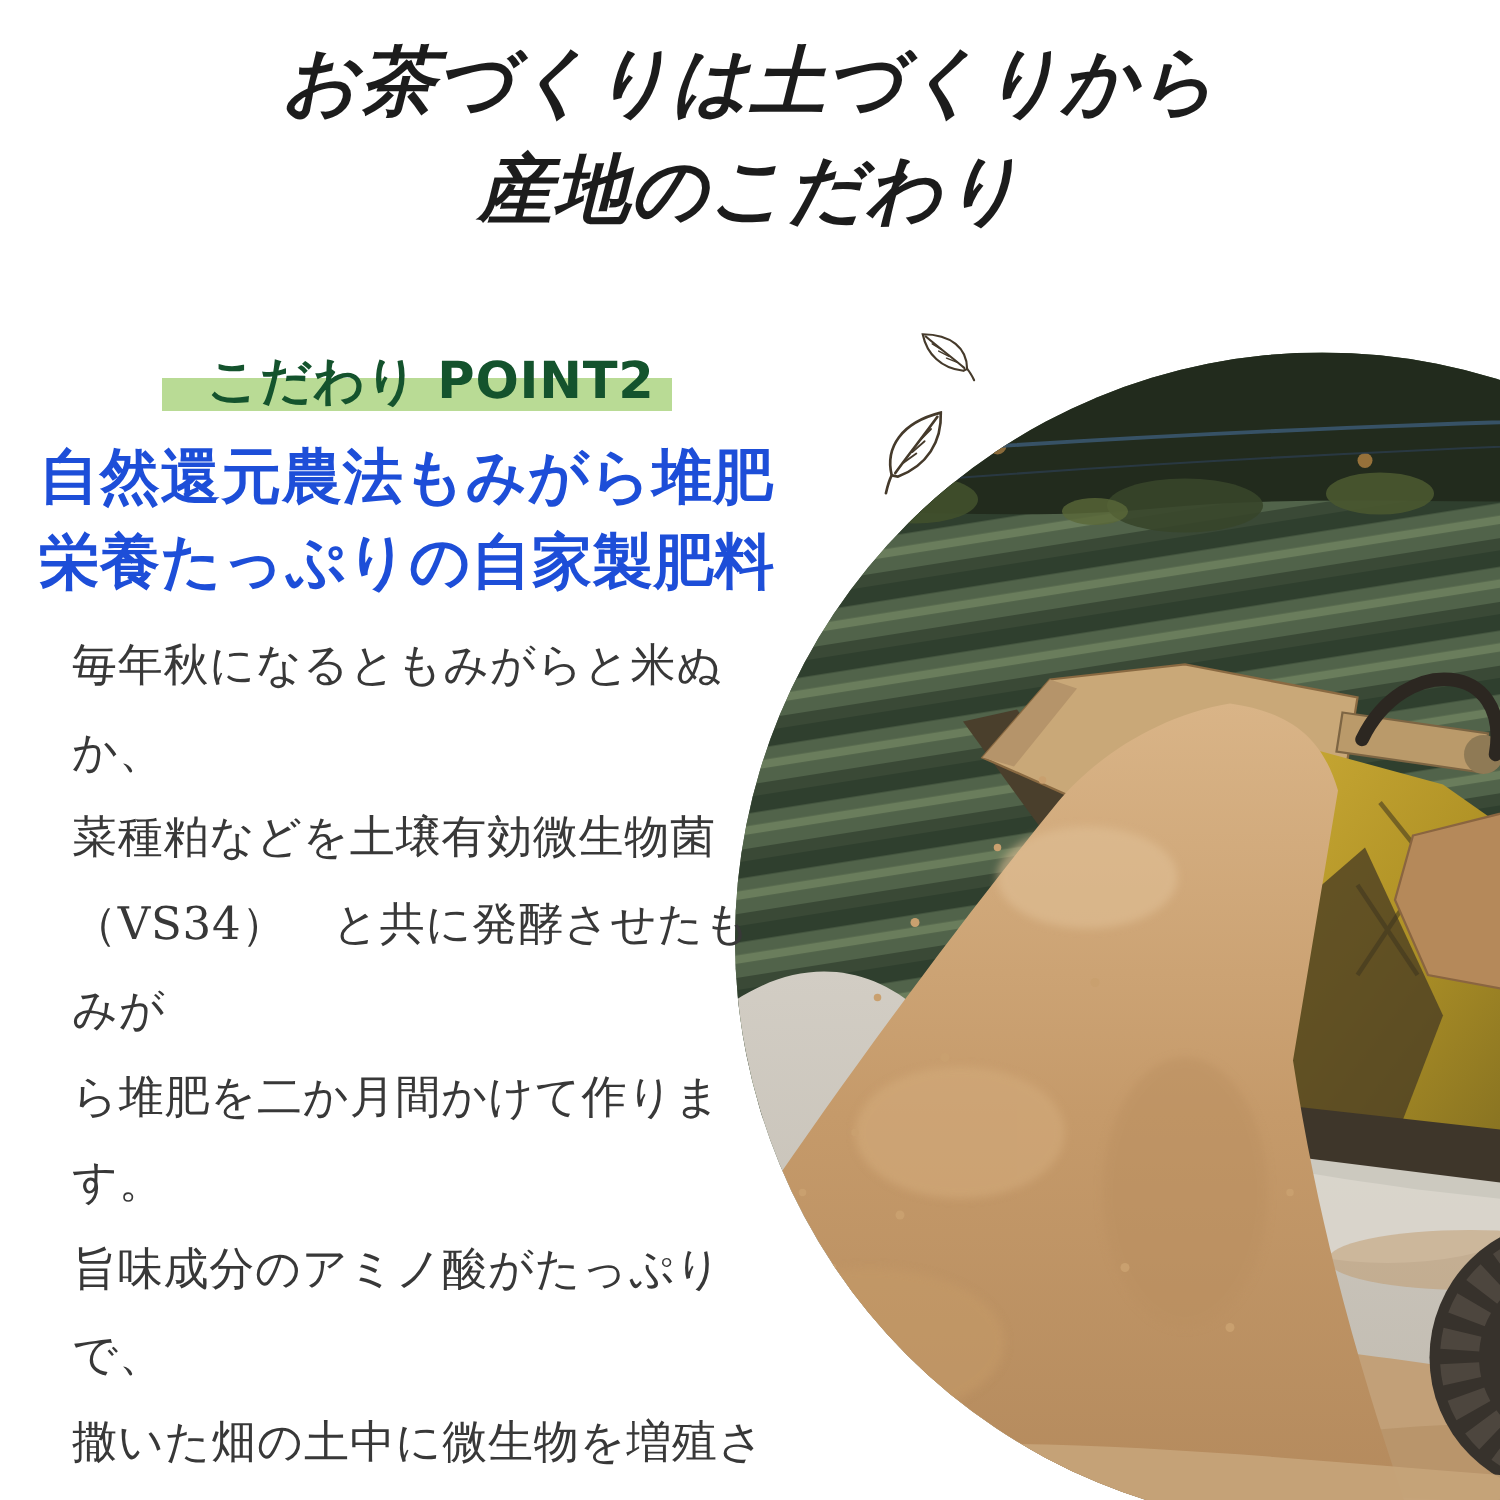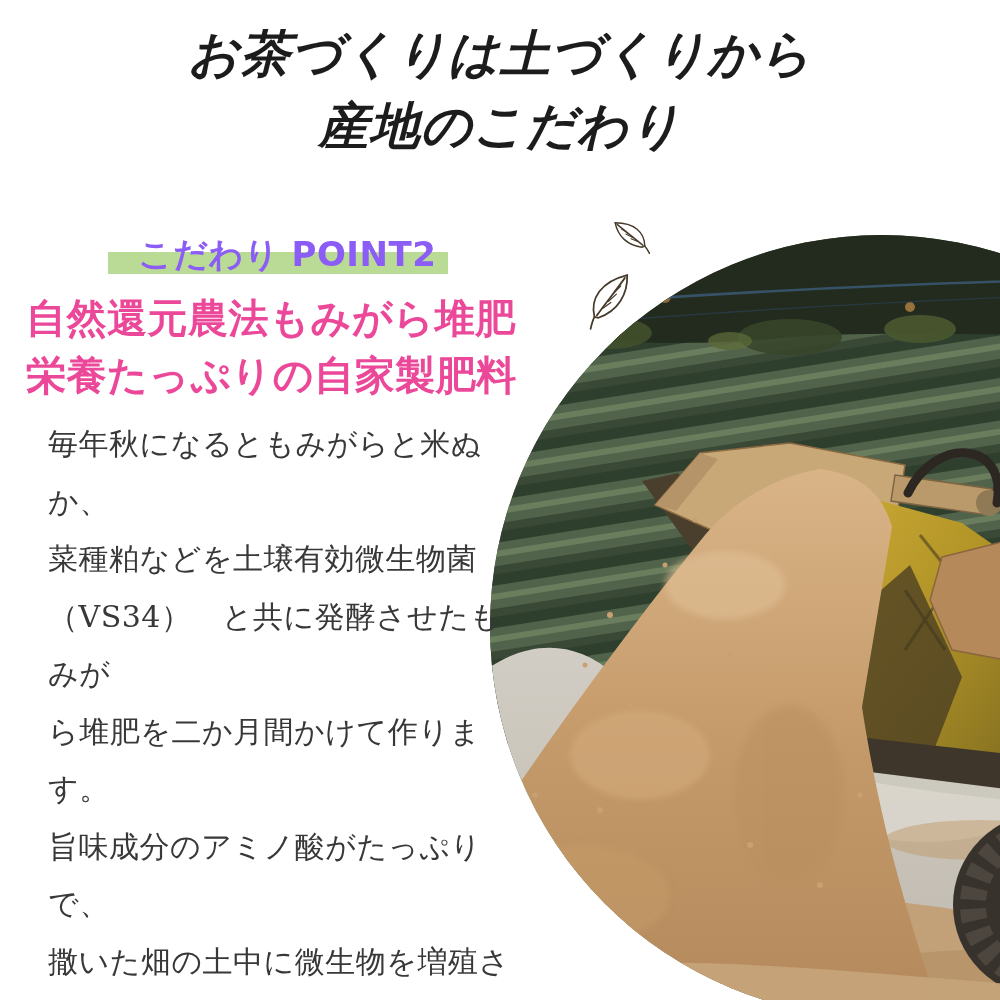--- a/index.html
+++ b/index.html
@@ -20,26 +20,26 @@
   .photo svg { display:block; }
   .badge { position:absolute; left:108px; top:234px; height:42px; z-index:2; }
   .badge-bar {
     position:absolute; left:0; top:18px; width:340px; height:22px;
     background:#b9db95;
   }
   .badge-text {
     position:relative; display:block; padding:0 0 0 30px;
     font-family:"DejaVu Sans","Liberation Sans",sans-serif;
     font-weight:700; font-size:34px; line-height:40px; letter-spacing:0.5px;
-    color:#8b5cf6;
+    color:#14532d;
   }
   .heading {
     position:absolute; left:26px; top:289px; margin:0;
     font-size:40px; line-height:57px; font-weight:700; letter-spacing:0.5px;
-    color:#ec4899; white-space:pre-line; z-index:2;
+    color:#1d4ed8; white-space:pre-line; z-index:2;
   }
   .body-text {
     position:absolute; left:48px; top:415px; margin:0; width:480px;
     font-size:30px; line-height:57.5px; font-weight:500; letter-spacing:0.5px;
     color:#383838; white-space:pre-line; z-index:2;
   }
   .leaf { position:absolute; z-index:2; }
   .leaf-small { left:612px; top:218px; transform:scaleX(-1) rotate(8deg); }
   .leaf-large { left:586px; top:273px; transform:rotate(-6deg); }
 </style>

